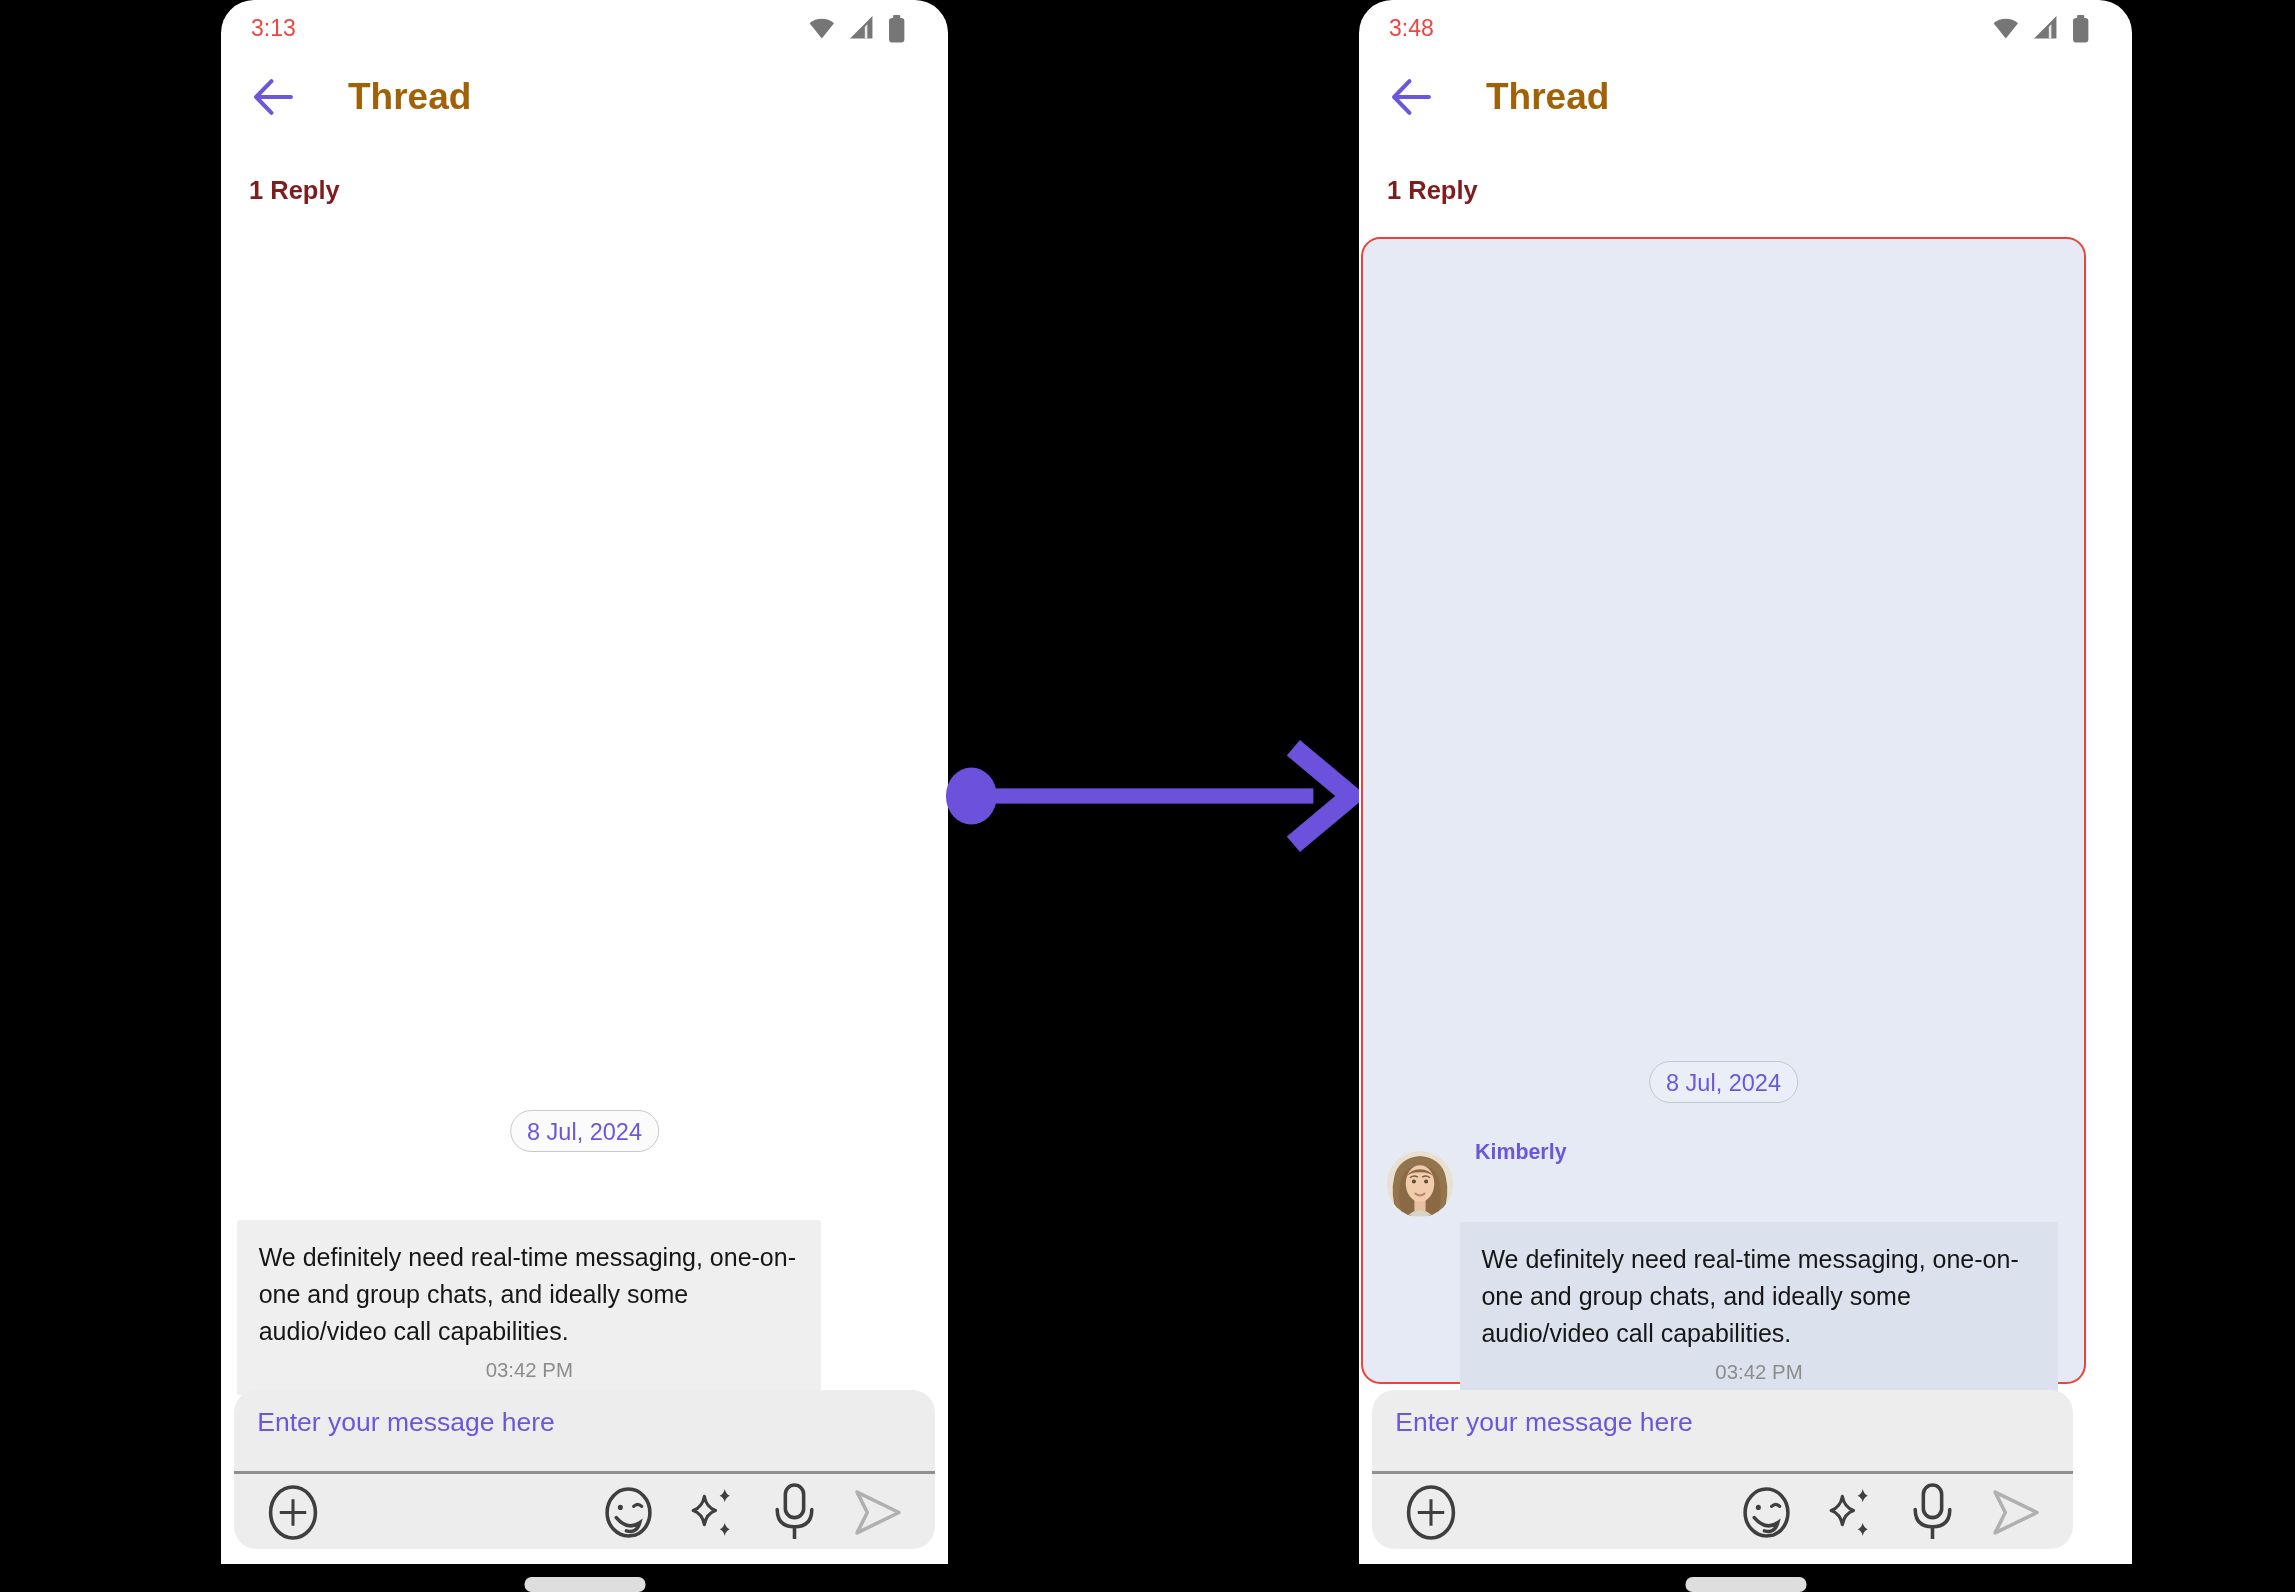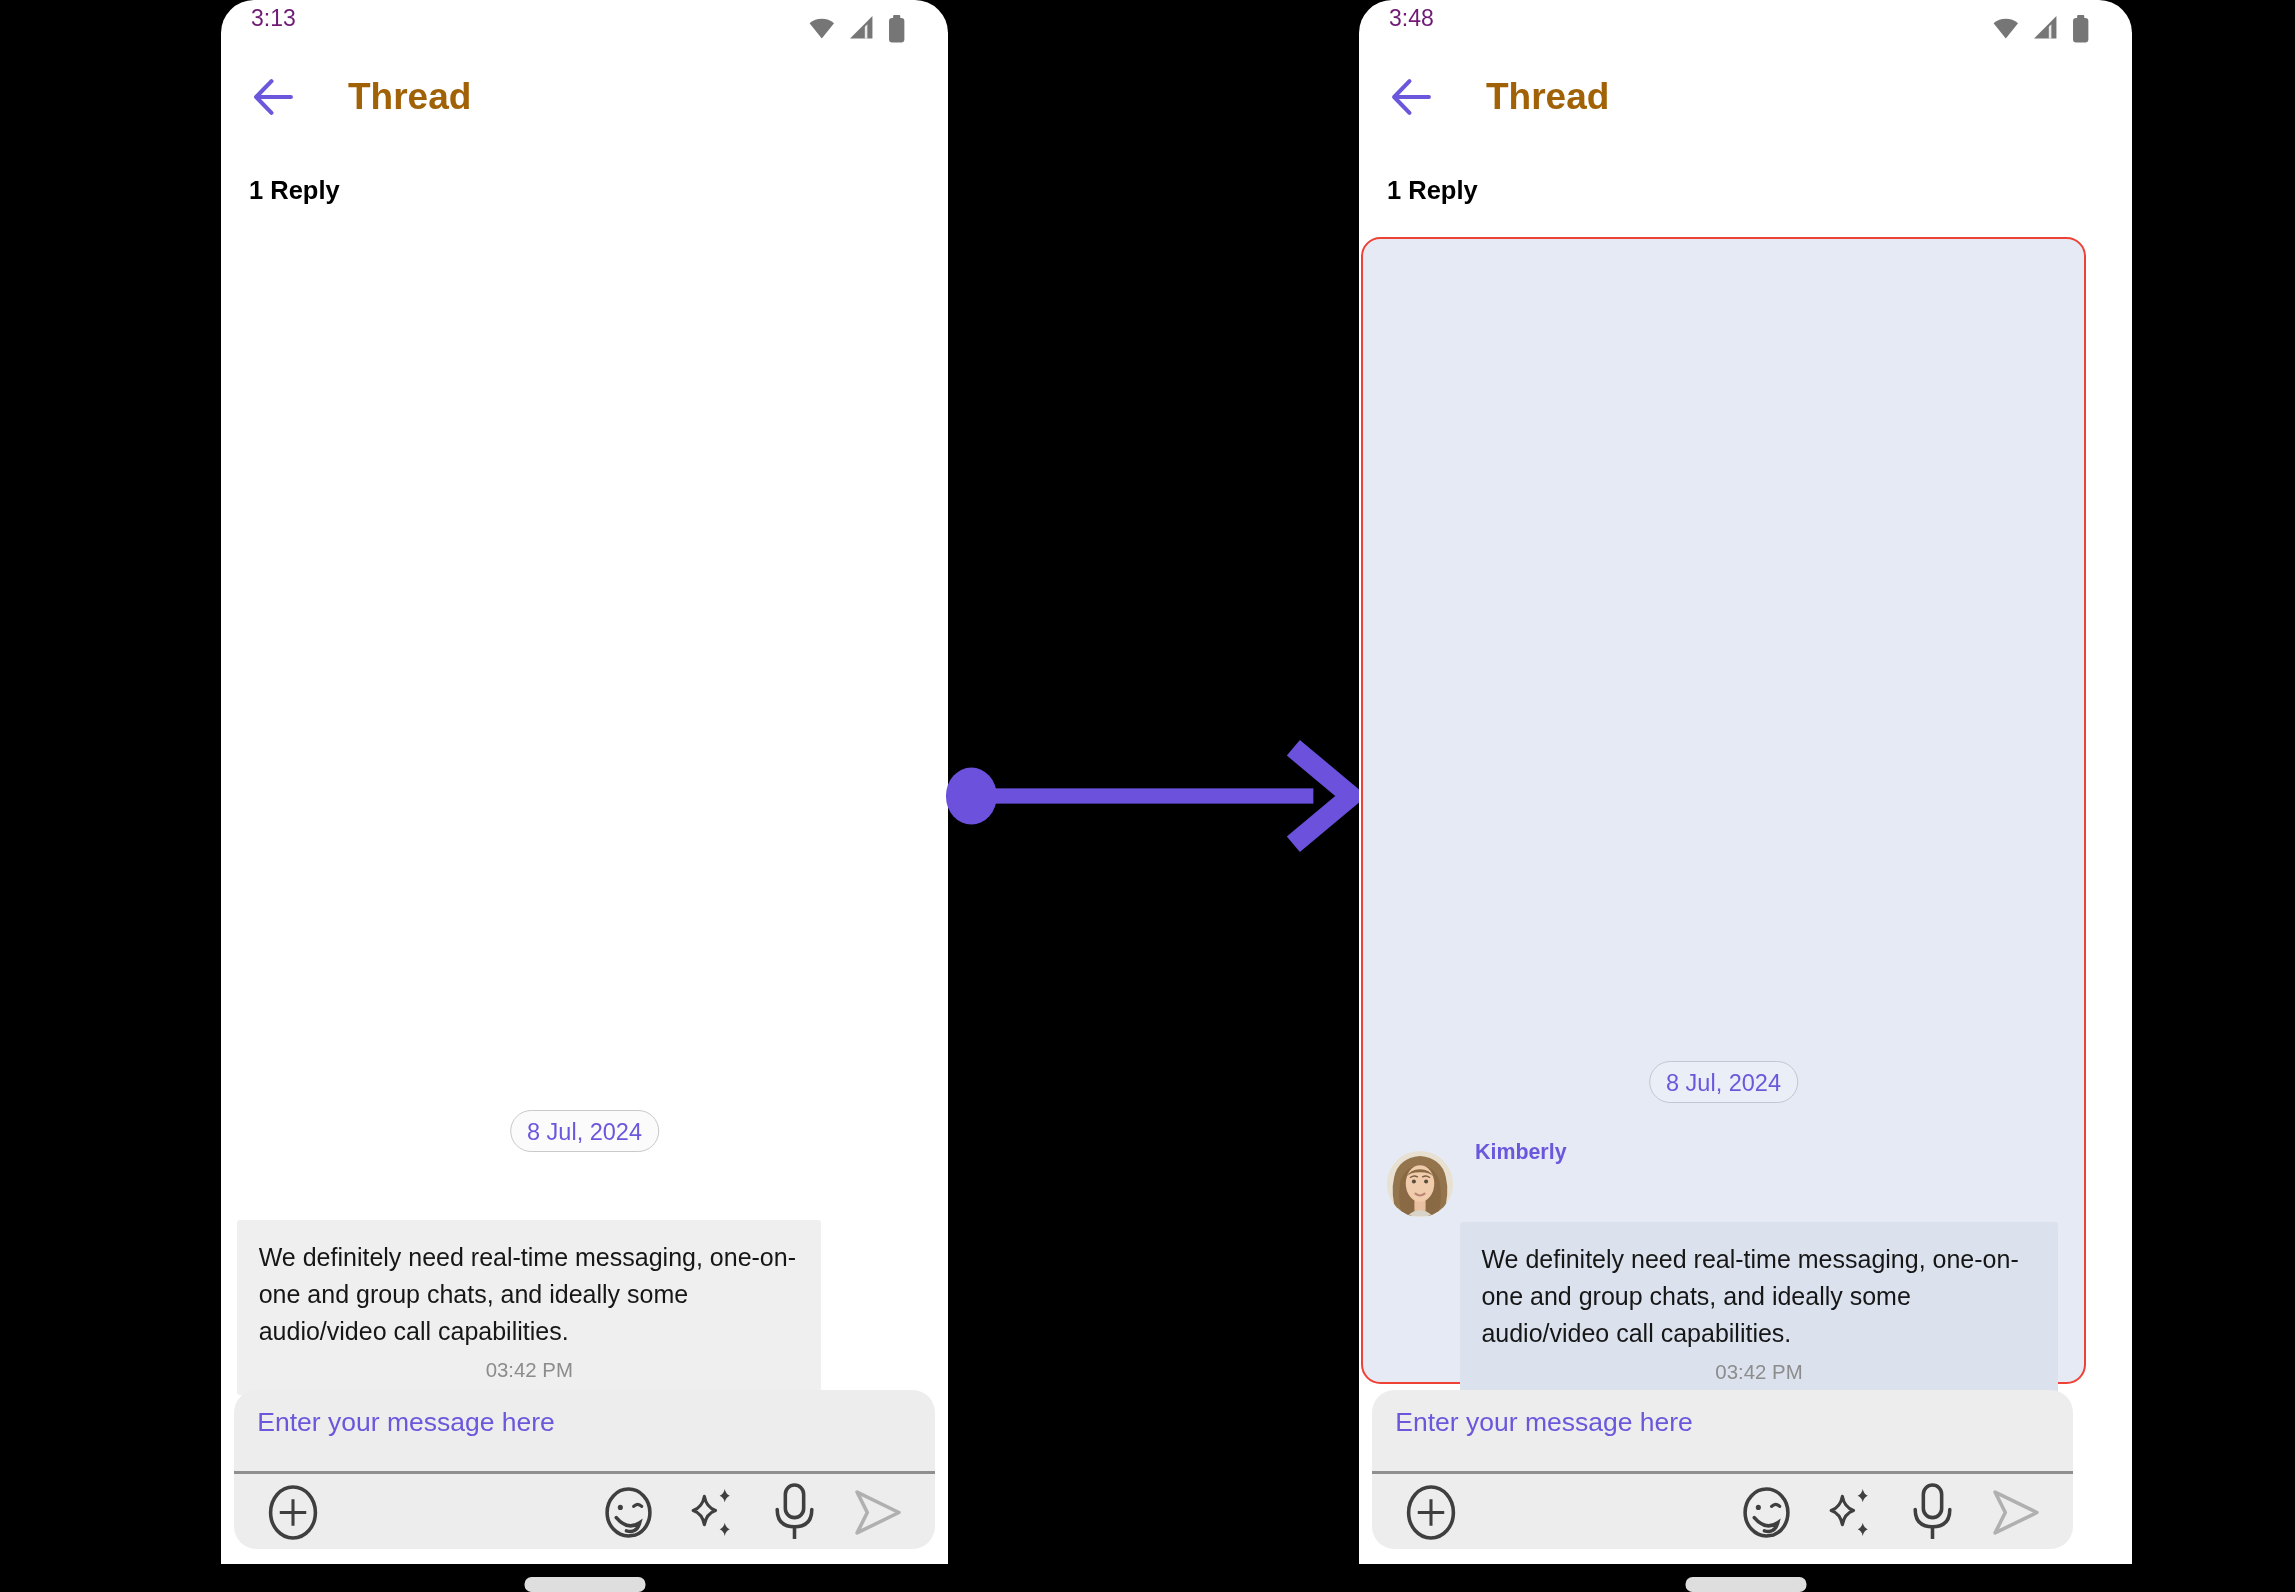--- a/index.html
+++ b/index.html
@@ -8,27 +8,27 @@
     font-family:"Liberation Sans", sans-serif;overflow:hidden;
   }
   .phone{
     position:absolute;top:0;width:727px;height:1593px;background:#fff;
     border-radius:33px 33px 0 0;overflow:hidden;
   }
   #phone-left{left:221px;}
   #phone-right{left:1359px;padding-left:46px;}
 
   
-  .status-time{position:absolute;top:5px;left:30px;font-size:23px;color:#701a75;}
+  .status-time{position:absolute;top:15px;left:30px;font-size:23px;color:#ef4444;}
   .status-icons{position:absolute;top:15.3px;right:43px;display:flex;gap:13.3px;align-items:flex-start;}
 
   
   .back-btn{position:absolute;top:75px;left:30px;width:44px;height:44px;cursor:pointer;}
   .app-title{position:absolute;top:76px;left:127px;font-size:37px;font-weight:600;color:#a16207;letter-spacing:0px;}
-  .reply-count{position:absolute;top:176px;left:28px;font-size:25.5px;font-weight:600;color:#000000;}
+  .reply-count{position:absolute;top:176px;left:28px;font-size:25.5px;font-weight:600;color:#7f1d1d;}
 
   
   .date-chip{
     position:absolute;left:50%;transform:translateX(-50%);
     height:42px;line-height:42px;padding:0 16.3px;border-radius:21px;
     font-size:23.5px;color:#6b57dc;white-space:nowrap;
     background:#fbfbfb;border:1.5px solid #c9c9c9;box-sizing:border-box;
   }
   #phone-left .date-chip{top:1110px;}
   #phone-right .date-chip{top:822px;background:#eaeef6;border-color:#c2c6d2;}

